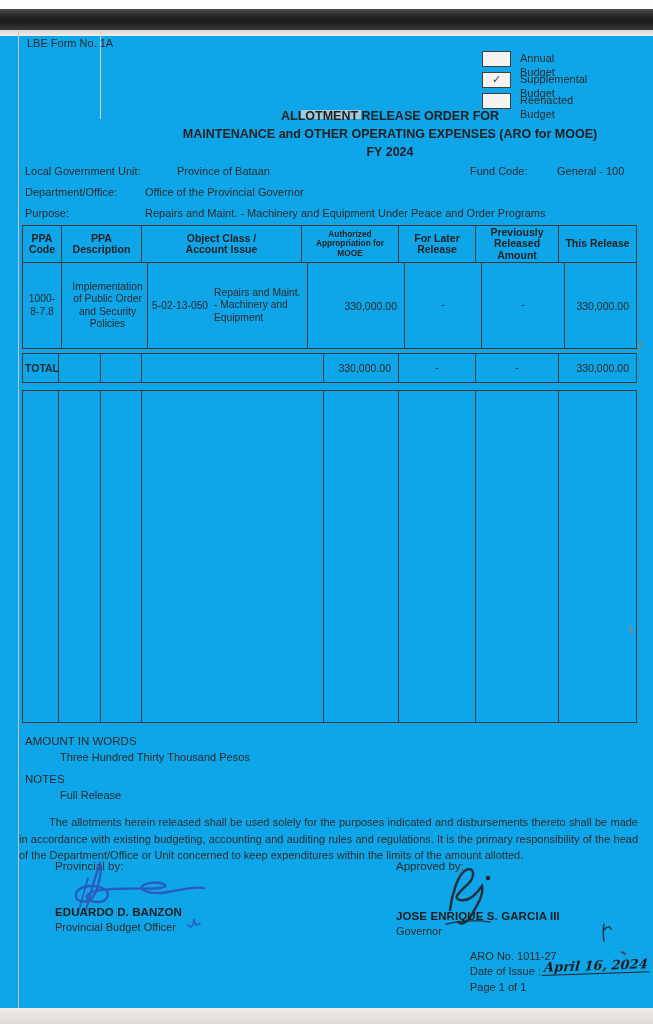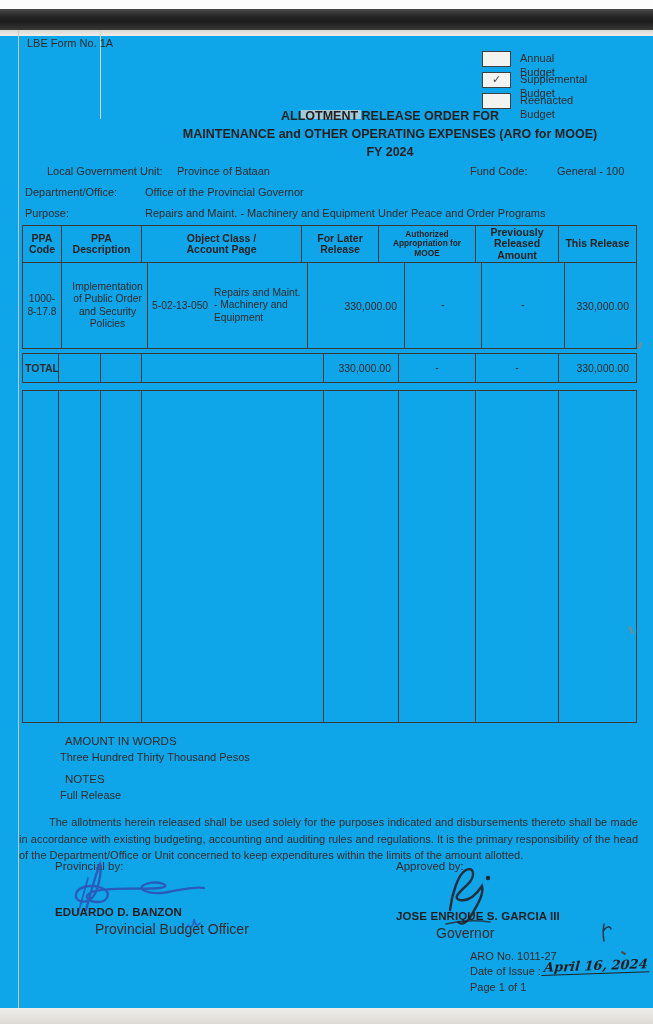--- a/index.html
+++ b/index.html
@@ -36,27 +36,27 @@
   .objwrap{flex-direction:row;justify-content:flex-start;padding-left:4px;text-align:left;}
   .acct{width:58px;flex:none;font-size:10.3px;text-align:left;}
   .objdesc{flex:1;font-size:10.3px;line-height:12.5px;padding:0 4px;text-align:left;}
   .totbox{left:22px;top:353px;width:615px;height:30px;border:1.6px solid #3b3a38;
           box-sizing:border-box;display:flex;}
   .blankbox{left:22px;top:390px;width:615px;height:333px;border:1.6px solid #3b3a38;
             box-sizing:border-box;display:flex;}
   .t0{width:36px;}.t1{width:42px;}.t2{width:41px;}.t3{width:182px;}
   .t4{width:75px;}.t5{width:77px;}.t6{width:83px;}.t7{flex:1;}
   .tot-label{font-weight:bold;font-size:10.5px;justify-content:flex-start;padding-left:2px;}
-  .sec-label{font-size:11.5px;margin-left:40px;}
+  .sec-label{font-size:11.5px;}
   .sec-value{font-size:11px;}
   .para{left:19px;top:814px;width:619px;font-size:11px;line-height:16.5px;
         text-align:justify;text-indent:30px;color:#2e2e2e;}
   .sig-label{font-size:11.5px;}
   .sig-name{font-weight:bold;font-size:11.5px;color:#1d1d1d;letter-spacing:.1px;}
-  .sig-pos{font-size:14px;margin-left:40px;}
+  .sig-pos{font-size:11px;}
   .footer-line{font-size:11px;line-height:15px;}
   .hand{font-family:"DejaVu Serif",serif;font-style:italic;font-weight:bold;font-size:13px;
         color:#1b1b1d;transform:rotate(-2deg) skewX(-6deg);border-bottom:1.6px solid #222;
         padding:0 2px 0 2px;}
   .artifact{background:#8a8781;}
   svg{display:block;}
 </style>
 </head>
 <body>
 
@@ -80,48 +80,48 @@
     <div class="cb-label" style="top:42px;">Reenacted Budget</div>
   </div>
 
   <div class="abs smudge"></div>
   <div class="abs title-wrap">
     <div>ALLOTMENT RELEASE ORDER FOR</div>
     <div>MAINTENANCE and OTHER OPERATING EXPENSES (ARO for MOOE)</div>
     <div>FY 2024</div>
   </div>
 
-  <div class="abs fld" style="left:25px;top:165px;margin-left:22px;">Local Government Unit:</div>
+  <div class="abs fld" style="left:25px;top:165px;">Local Government Unit:</div>
   <div class="abs fld" style="left:145px;top:165px;padding-left:32px;">Province of Bataan</div>
   <div class="abs fld" style="left:470px;top:165px;">Fund Code:</div>
   <div class="abs fld" style="left:557px;top:165px;">General - 100</div>
   <div class="abs fld" style="left:25px;top:186px;">Department/Office:</div>
   <div class="abs fld" style="left:145px;top:186px;">Office of the Provincial Governor</div>
   <div class="abs fld" style="left:25px;top:207px;">Purpose:</div>
   <div class="abs fld" style="left:145px;top:207px;">Repairs and Maint. - Machinery and Equipment Under Peace and Order Programs</div>
 
   <div class="abs tbl">
     <div class="hrow">
       <div class="cell hcell c0">PPA
 Code</div>
       <div class="cell hcell c1">PPA
 Description</div>
       <div class="cell hcell c2">Object Class /
-Account Page</div>
-      <div class="cell hcell c4">For Later
-Release</div>
+Account Issue</div>
       <div class="cell hcell hsmall c3">Authorized
 Appropriation for
 MOOE</div>
+      <div class="cell hcell c4">For Later
+Release</div>
       <div class="cell hcell c5">Previously
 Released Amount</div>
       <div class="cell hcell c6">This Release</div>
     </div>
     <div class="drow">
-      <div class="cell dtext c0" style="padding:0 3px;">1000-8-17.8</div>
+      <div class="cell dtext c0" style="padding:0 3px;">1000-8-7.8</div>
       <div class="cell dtext c1" style="padding:0 4px;margin-left:6px;">Implementation of Public Order and Security Policies</div>
       <div class="cell objwrap c2">
         <div class="acct">5-02-13-050</div>
         <div class="objdesc">Repairs and Maint. - Machinery and Equipment</div>
       </div>
       <div class="cell num c3">330,000.00</div>
       <div class="cell dtext c4">-</div>
       <div class="cell dtext c5">-</div>
       <div class="cell num c6">330,000.00</div>
     </div>

